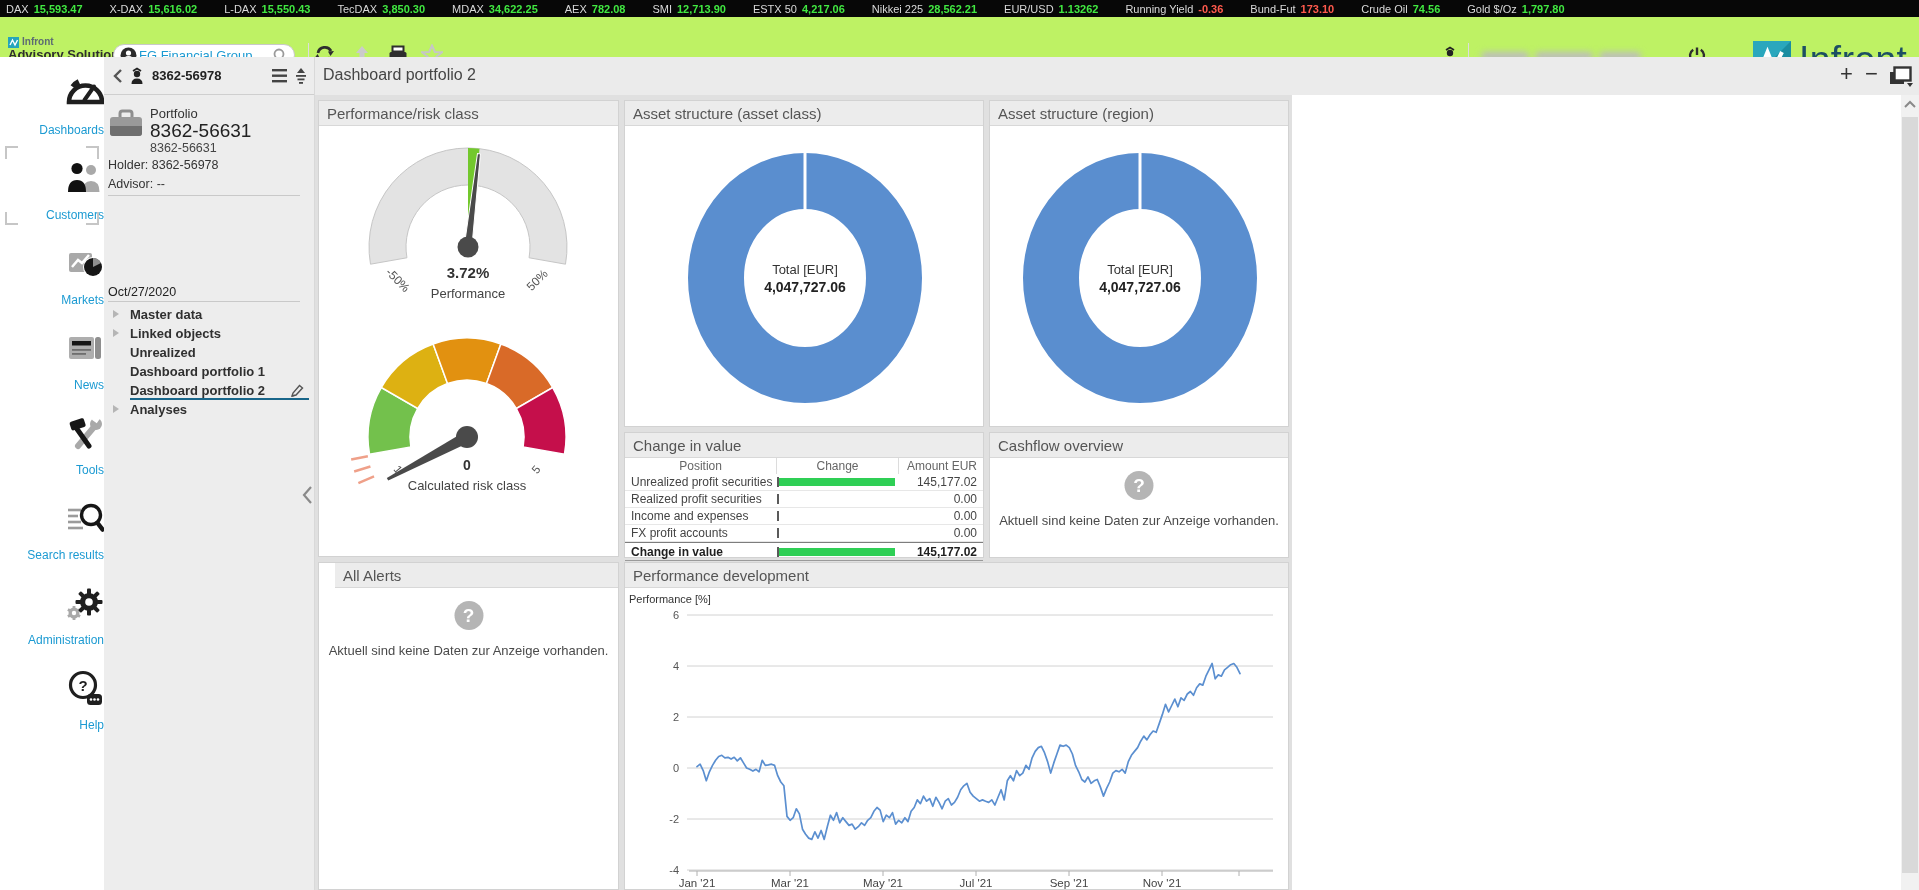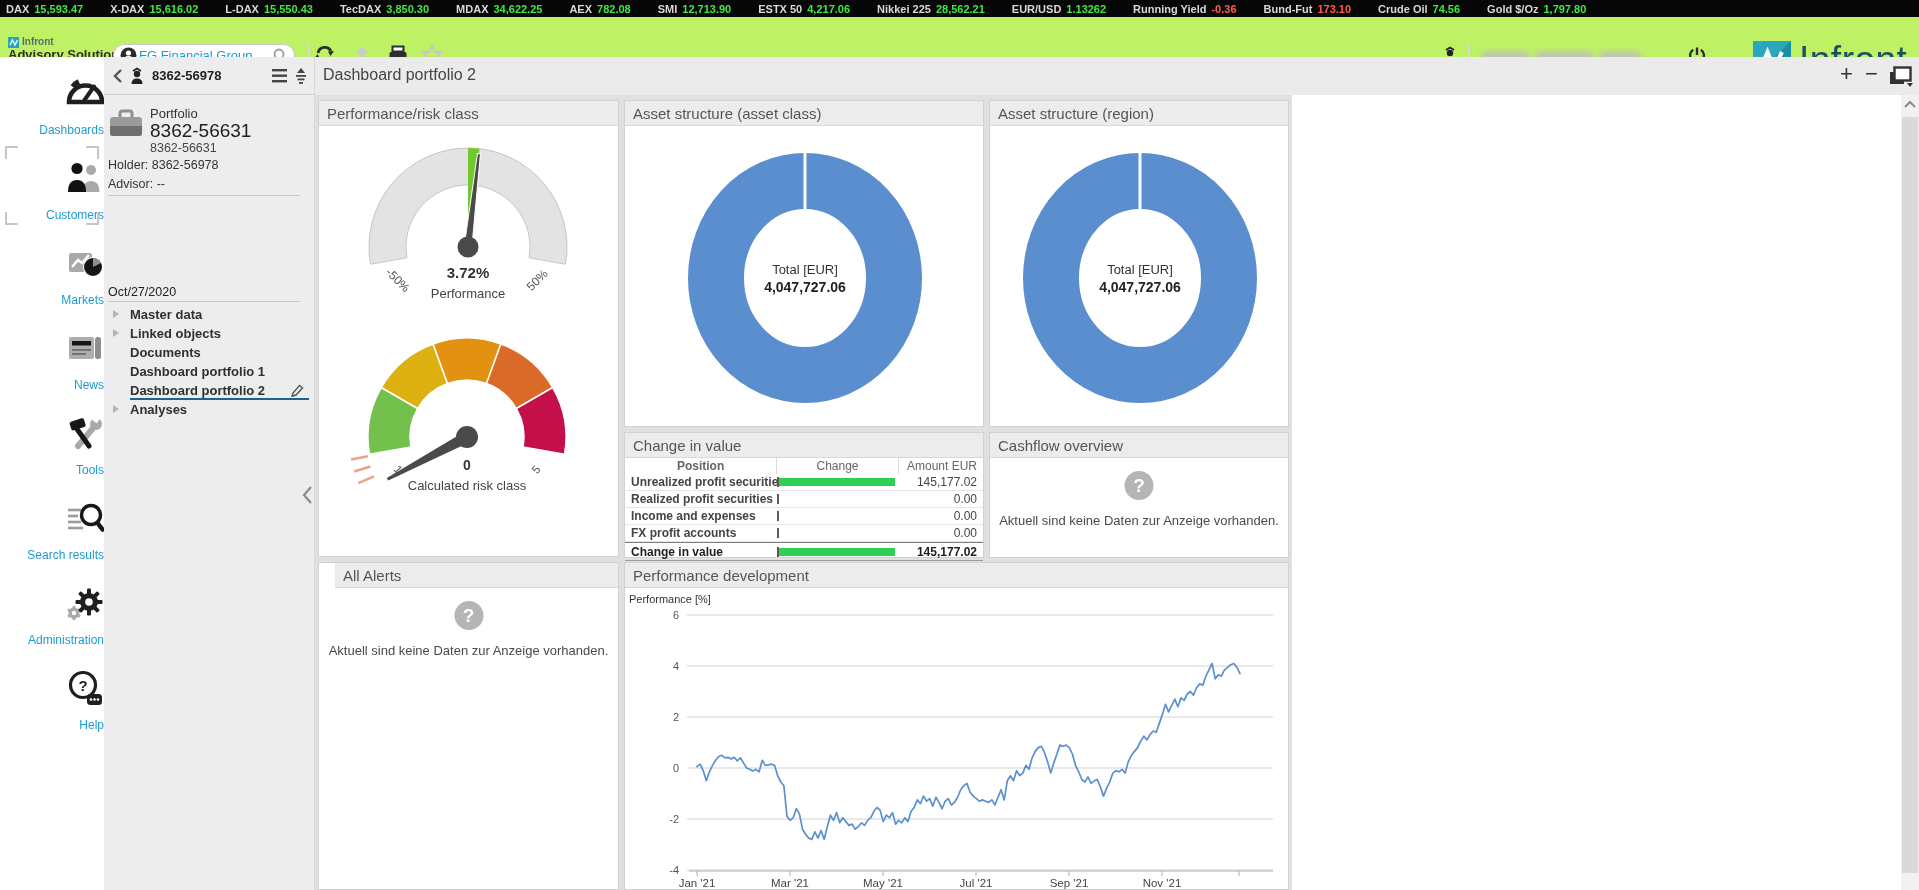--- a/index.html
+++ b/index.html
@@ -2,21 +2,21 @@
 <html><head>
 <meta charset="utf-8">
 <style>
   html,body{margin:0;padding:0;background:#fff;}
   #app{position:relative;width:1919px;height:890px;overflow:hidden;
        font-family:"Liberation Sans","DejaVu Sans",sans-serif;background:#fff;}
   .abs{position:absolute;}
   
   #ticker{left:0;top:0;width:1919px;height:17px;background:#070707;display:flex;align-items:center;padding-left:6px;box-sizing:border-box;}
   .tk-item{display:flex;align-items:center;margin-right:27px;white-space:nowrap;}
-  .tk-l{color:#d9d9d9;font-size:11px;font-weight:700;margin-right:5px;}
+  .tk-l{color:#d9d9d9;font-size:11px;font-weight:400;margin-right:5px;}
   .tk-v{font-size:11px;font-weight:700;}
   .tk-v.up{color:#41e841;} .tk-v.dn{color:#ff5a4d;}
   
   #toolbar{left:0;top:17px;width:1919px;height:40px;background:#bef264;}
   #brand{left:8px;top:20px;line-height:1.05;}
   #brand .l1{font-size:10px;color:#5c6b73;font-weight:700;display:flex;align-items:center;gap:3px;}
   #brand .l2{font-size:13px;color:#2e2e2e;font-weight:700;}
   #searchpill{left:113px;top:27px;width:182px;height:22px;border:1px solid #c9c9c9;border-radius:12px;background:#fff;display:flex;align-items:center;padding:0 6px;box-sizing:border-box;}
   #searchpill input{border:none;outline:none;flex:1;font-size:13px;color:#1b9ad2;font-family:inherit;background:transparent;min-width:0;}
   .vdiv{width:1px;background:#ddd;}
@@ -44,21 +44,21 @@
   .tree-arrow{position:absolute;left:9px;top:5px;width:0;height:0;border-left:6px solid #b5b5b5;border-top:4.5px solid transparent;border-bottom:4.5px solid transparent;}
   .tree-sel-line{position:absolute;left:26px;right:5px;bottom:0;border-bottom:2px solid #19668a;}
   
   #mainband{left:315px;top:57px;width:1604px;height:38px;background:#ebebeb;}
   #main-title{position:absolute;left:8px;top:9px;font-size:16px;color:#454545;}
   #widgetzone{left:315px;top:95px;width:977px;height:795px;background:#e0e0e0;}
   .widget{position:absolute;background:#fff;border:1px solid #d2d2d2;box-sizing:border-box;}
   .w-head{height:25px;background:#ececec;border-bottom:1px solid #d8d8d8;font-size:15px;color:#555;padding-left:8px;line-height:25px;box-sizing:border-box;overflow:hidden;white-space:nowrap;}
   
   .cv-colhead{display:flex;height:16px;font-size:12px;color:#666;align-items:center;}
-  .cv-c1{width:42.5%;box-sizing:border-box;font-weight:bold;}
+  .cv-c1{width:42.5%;box-sizing:border-box;}
   .cv-c2{width:34%;box-sizing:border-box;}
   .cv-c3{width:23.5%;box-sizing:border-box;text-align:right;padding-right:6px;}
   .cv-colhead .cv-c1,.cv-colhead .cv-c2{border-right:1px solid #dcdcdc;text-align:center;height:100%;line-height:16px;}
   .cv-row{display:flex;height:16px;align-items:center;border-bottom:1px solid #e7e7e7;font-size:12px;color:#444;}
   .cv-row .cv-c1{padding-left:6px;white-space:nowrap;overflow:hidden;}
   .cv-row.bold{font-weight:700;color:#1e1e1e;border-top:1px solid #7d7d7d;border-bottom:1px solid #9a9a9a;height:17px;}
   .cv-bar-wrap{display:flex;align-items:center;height:100%;}
   .cv-tick{width:2px;height:10px;background:#5a5a5a;flex:none;}
   .cv-bar{height:8px;background:#2fcf55;}
   
@@ -351,21 +351,21 @@
     <div class="abs" style="left:46px;top:63px;font-size:19px;color:#222;">8362-56631</div>
     <div class="abs" style="left:46px;top:84px;font-size:12.5px;color:#444;">8362-56631</div>
     <div class="abs" style="left:4px;top:101px;font-size:12.5px;color:#333;">Holder: 8362-56978</div>
     <div class="abs" style="left:4px;top:120px;font-size:12.5px;color:#333;">Advisor: --</div>
     <div class="tp-line" style="top:138px;"></div>
     <div id="tp-date">Oct/27/2020</div>
     <div class="tp-line" style="top:244px;"></div>
     <div id="tp-tree">
         <div class="tree-row" style="top: 248px;"><div class="tree-arrow"></div><span>Master data</span></div>
         <div class="tree-row" style="top: 267px;"><div class="tree-arrow"></div><span>Linked objects</span></div>
-        <div class="tree-row" style="top: 286px;"><span>Documents</span></div>
+        <div class="tree-row" style="top: 286px;"><span>Unrealized</span></div>
         <div class="tree-row" style="top: 305px;"><span>Dashboard portfolio 1</span></div>
         <div class="tree-row" style="top: 324px;"><span>Dashboard portfolio 2</span><div class="tree-sel-line"></div><svg width="14" height="14" style="position: absolute; right: 10px; top: 3px;">
             <path d="M2,12 L3,9 L9.5,1.5 L12.5,4 L6,11 Z" fill="none" stroke="#555" stroke-width="1.4"></path>
             <path d="M2,12 L4.5,11.4" stroke="#555" stroke-width="1.4"></path>
           </svg></div>
         <div class="tree-row" style="top: 343px;"><div class="tree-arrow"></div><span>Analyses</span></div>
       </div>
     <svg class="abs" style="left:197px;top:427px;" width="13" height="22">
         <polyline points="10,3 3,11 10,19" stroke="#8a8a8a" stroke-width="2.2" fill="none"></polyline>
       </svg>

